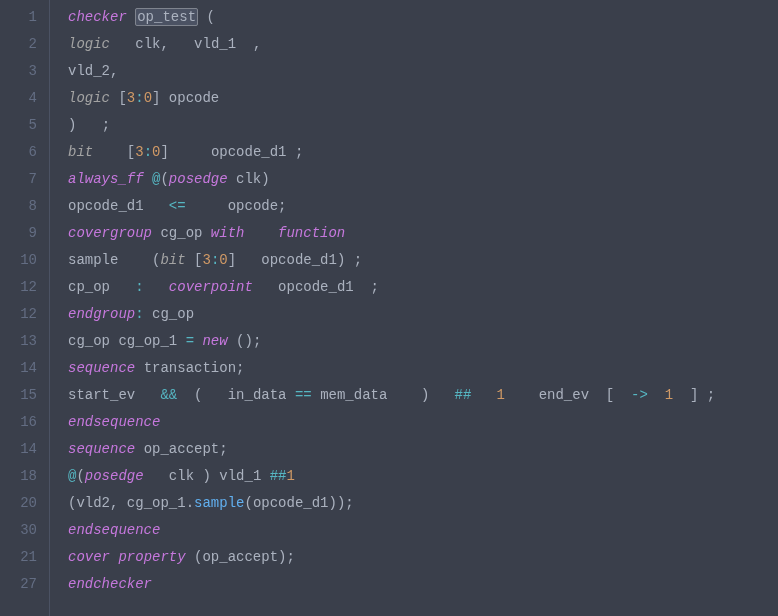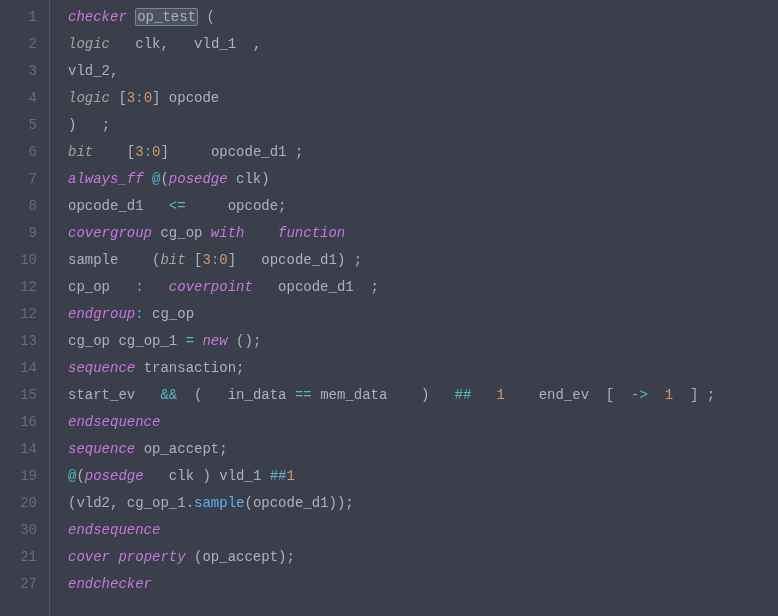--- a/index.html
+++ b/index.html
@@ -59,20 +59,20 @@
       <span class="ln">8</span>
       <span class="ln">9</span>
       <span class="ln">10</span>
       <span class="ln">12</span>
       <span class="ln">12</span>
       <span class="ln">13</span>
       <span class="ln">14</span>
       <span class="ln">15</span>
       <span class="ln">16</span>
       <span class="ln">14</span>
-      <span class="ln">19</span>
+      <span class="ln">18</span>
       <span class="ln">20</span>
       <span class="ln">30</span>
       <span class="ln">21</span>
       <span class="ln">27</span>
     </div>
   <div class="code"><span class="line"><span class="kw">checker</span> <span class="id sel">op_test</span> <span class="punc">(</span></span><span class="line"><span class="type">logic</span>   <span class="id">clk</span><span class="punc">,</span>   <span class="id">vld_1</span>  <span class="punc">,</span></span><span class="line"><span class="id">vld_2</span><span class="punc">,</span></span><span class="line"><span class="type">logic</span> <span class="punc">[</span><span class="num">3</span><span class="op">:</span><span class="num">0</span><span class="punc">]</span> <span class="id">opcode</span></span><span class="line"><span class="punc">)</span>   <span class="punc">;</span></span><span class="line"><span class="type">bit</span>    <span class="punc">[</span><span class="num">3</span><span class="op">:</span><span class="num">0</span><span class="punc">]</span>     <span class="id">opcode_d1</span> <span class="punc">;</span></span><span class="line"><span class="kw">always_ff</span> <span class="op">@</span><span class="punc">(</span><span class="kw">posedge</span> <span class="id">clk</span><span class="punc">)</span></span><span class="line"><span class="id">opcode_d1</span>   <span class="op">&lt;=</span>     <span class="id">opcode</span><span class="punc">;</span></span><span class="line"><span class="kw">covergroup</span> <span class="id">cg_op</span> <span class="kw">with</span>    <span class="kw">function</span></span><span class="line"><span class="id">sample</span>    <span class="punc">(</span><span class="type">bit</span> <span class="punc">[</span><span class="num">3</span><span class="op">:</span><span class="num">0</span><span class="punc">]</span>   <span class="id">opcode_d1</span><span class="punc">)</span> <span class="punc">;</span></span><span class="line"><span class="id">cp_op</span>   <span class="op">:</span>   <span class="kw">coverpoint</span>   <span class="id">opcode_d1</span>  <span class="punc">;</span></span><span class="line"><span class="kw">endgroup</span><span class="op">:</span> <span class="id">cg_op</span></span><span class="line"><span class="id">cg_op</span> <span class="id">cg_op_1</span> <span class="op">=</span> <span class="kw">new</span> <span class="punc">(</span><span class="punc">)</span><span class="punc">;</span></span><span class="line"><span class="kw">sequence</span> <span class="id">transaction</span><span class="punc">;</span></span><span class="line"><span class="id">start_ev</span>   <span class="op">&amp;&amp;</span>  <span class="punc">(</span>   <span class="id">in_data</span> <span class="op">==</span> <span class="id">mem_data</span>    <span class="punc">)</span>   <span class="op">##</span>   <span class="num">1</span>    <span class="id">end_ev</span>  <span class="punc">[</span>  <span class="op">-&gt;</span>  <span class="num">1</span>  <span class="punc">]</span> <span class="punc">;</span></span><span class="line"><span class="kw">endsequence</span></span><span class="line"><span class="kw">sequence</span> <span class="id">op_accept</span><span class="punc">;</span></span><span class="line"><span class="op">@</span><span class="punc">(</span><span class="kw">posedge</span>   <span class="id">clk</span> <span class="punc">)</span> <span class="id">vld_1</span> <span class="op">##</span><span class="num">1</span></span><span class="line"><span class="punc">(</span><span class="id">vld2</span><span class="punc">,</span> <span class="id">cg_op_1</span><span class="punc">.</span><span class="fn">sample</span><span class="punc">(</span><span class="id">opcode_d1</span><span class="punc">)</span><span class="punc">)</span><span class="punc">;</span></span><span class="line"><span class="kw">endsequence</span></span><span class="line"><span class="kw">cover</span> <span class="kw">property</span> <span class="punc">(</span><span class="id">op_accept</span><span class="punc">)</span><span class="punc">;</span></span><span class="line"><span class="kw">endchecker</span></span></div>
 </div>
 
 </body></html>

